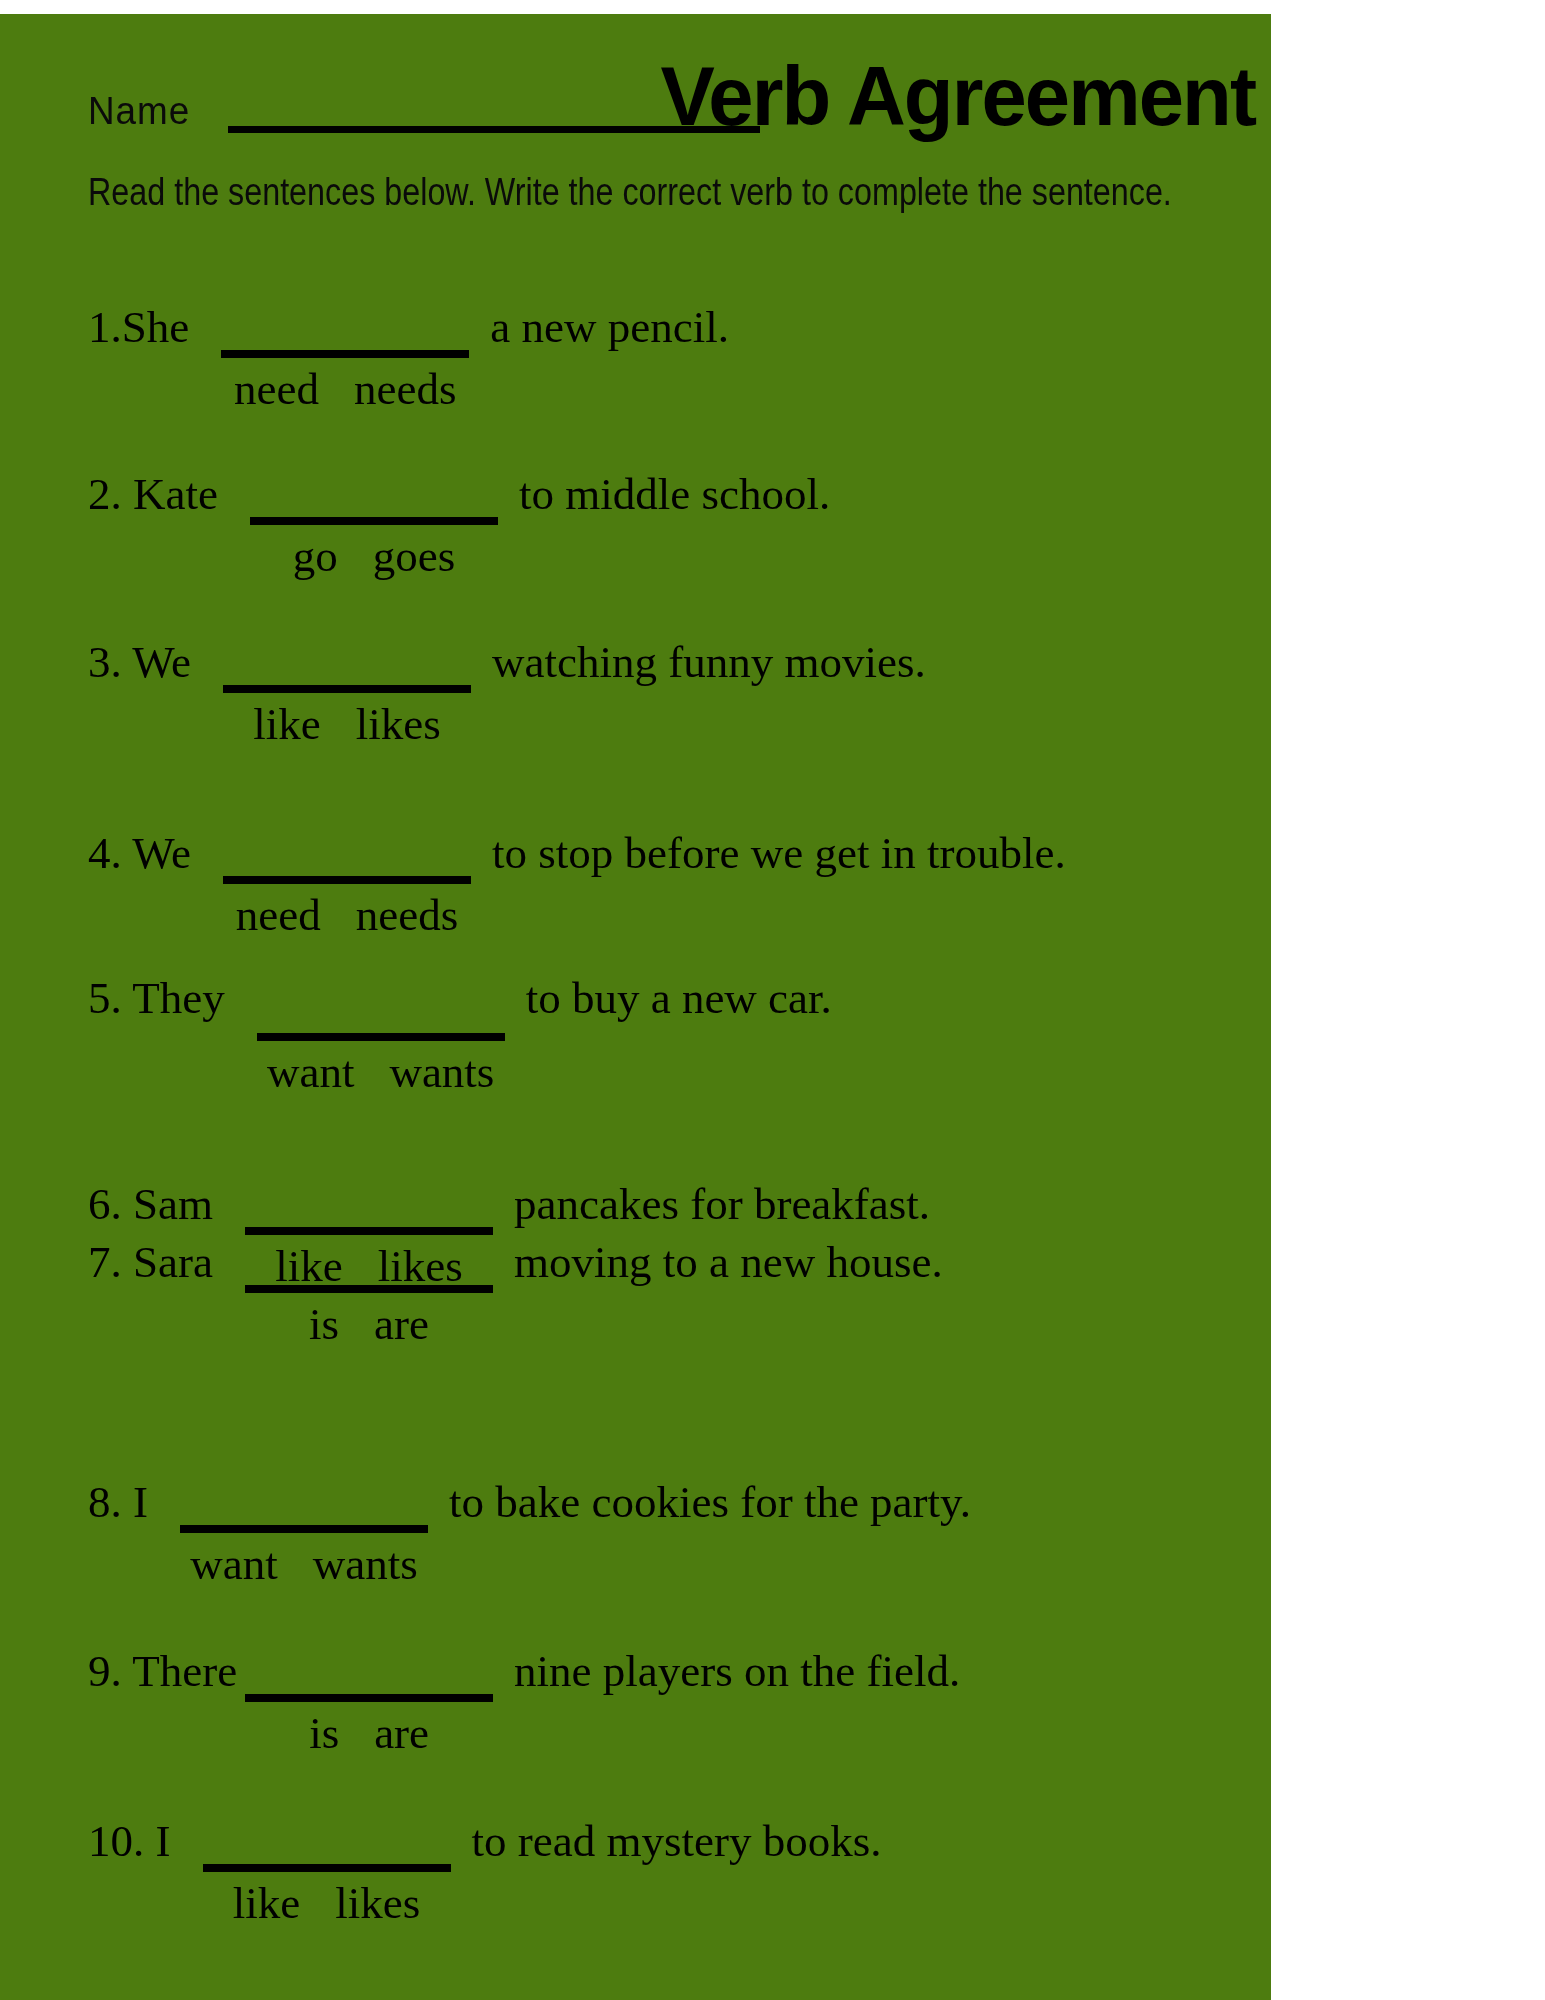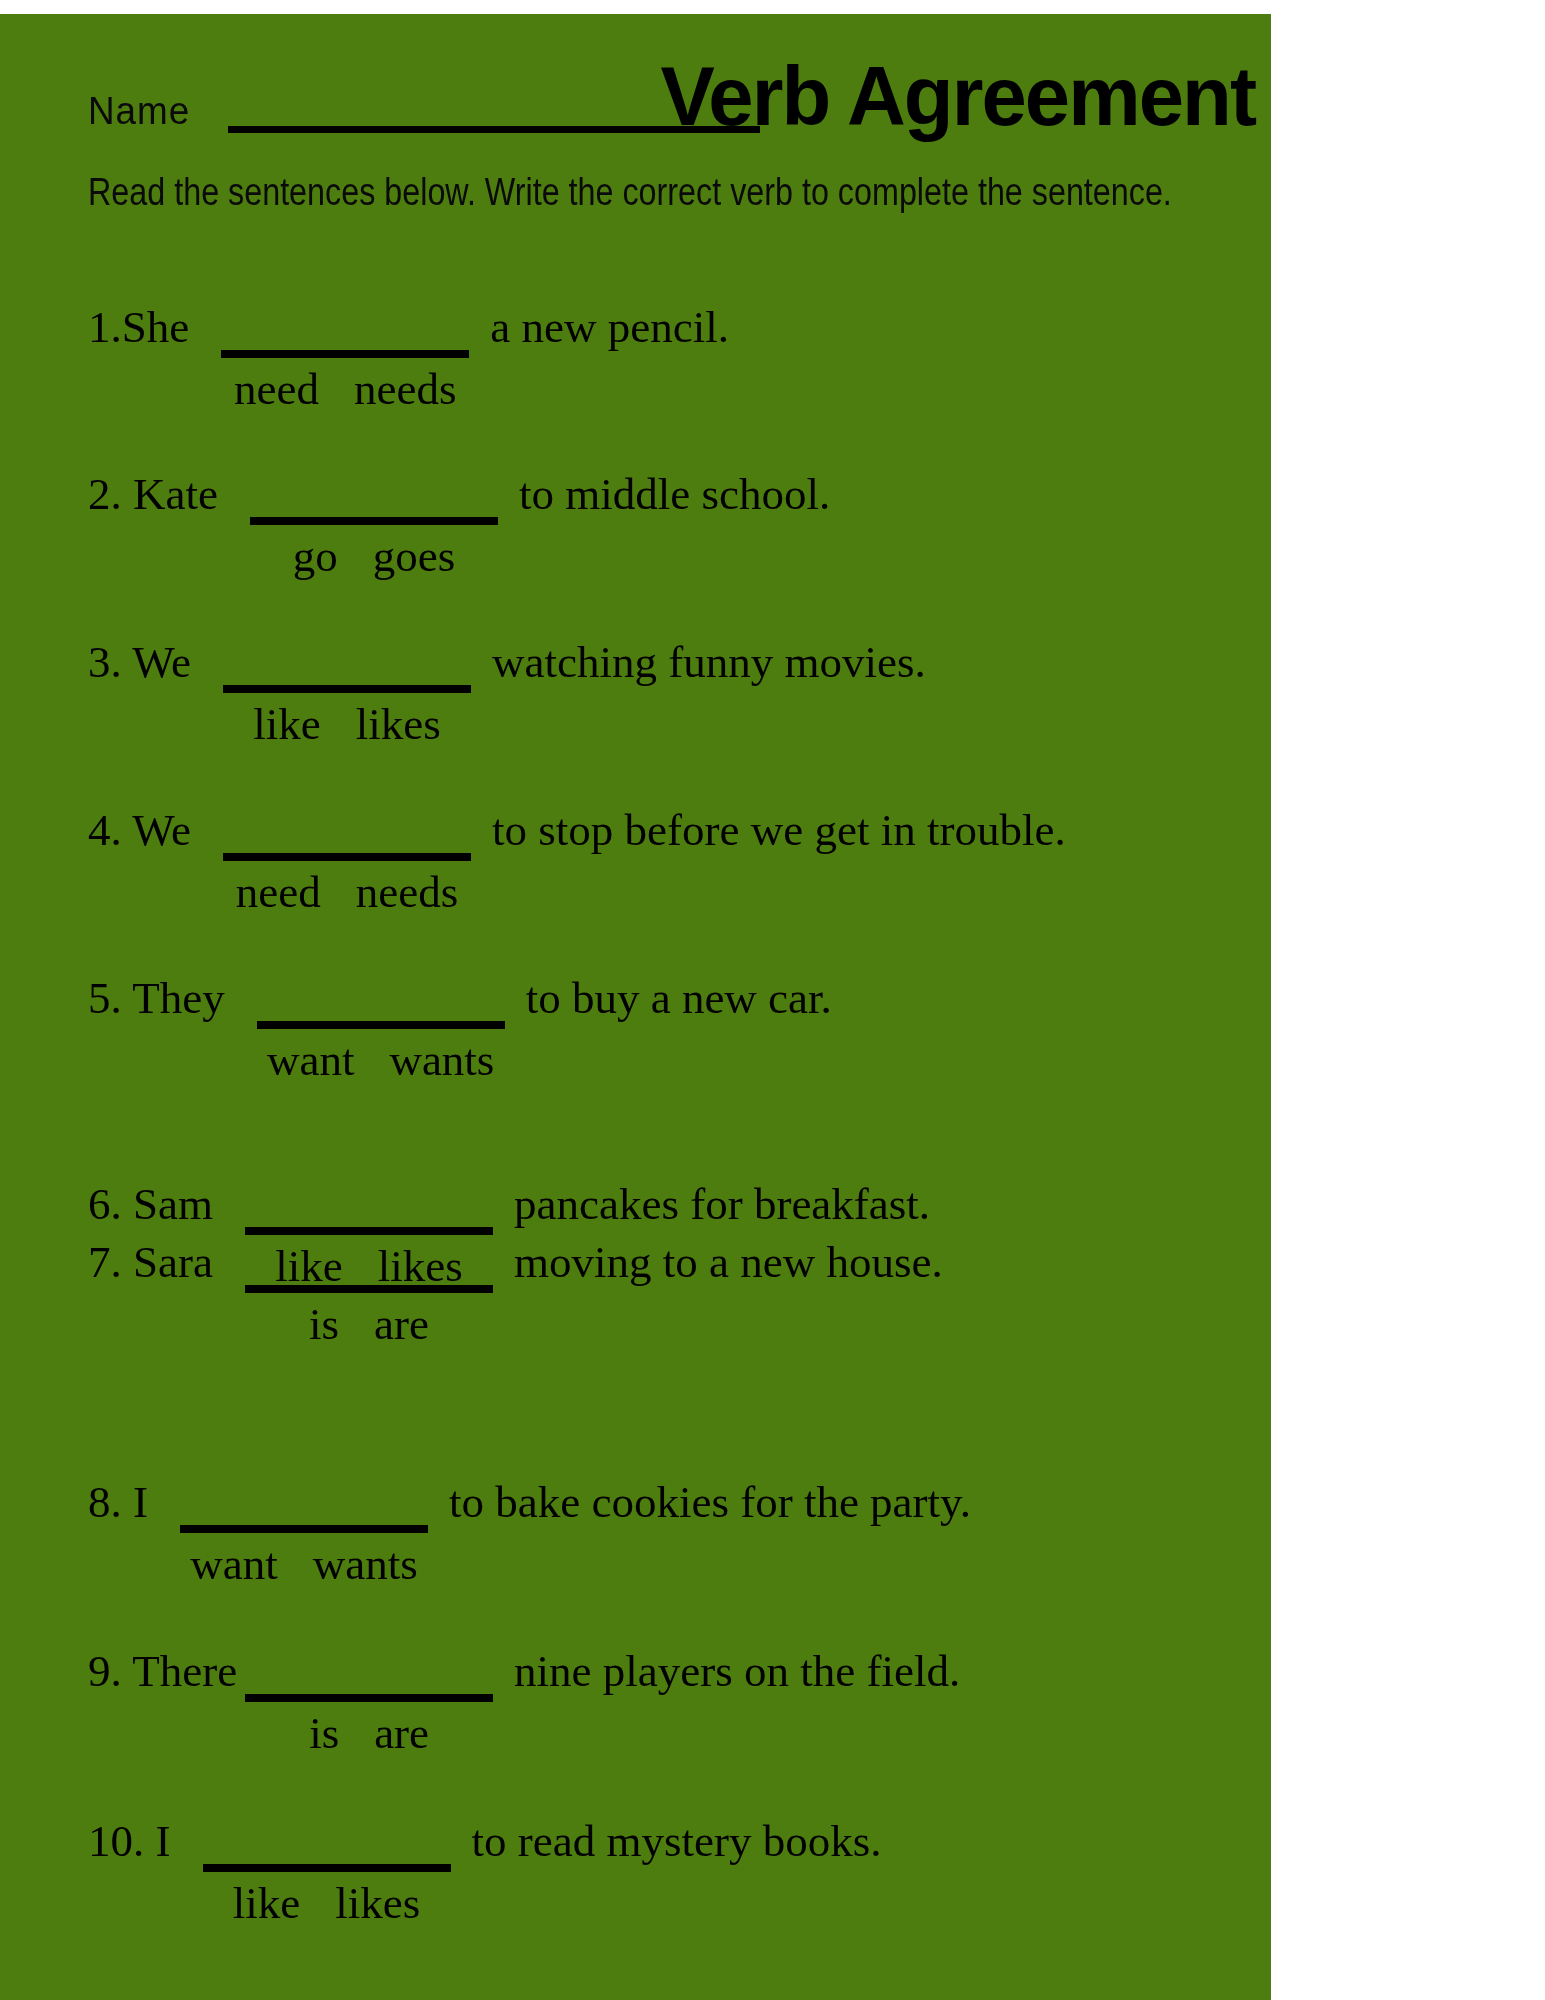--- a/index.html
+++ b/index.html
@@ -62,22 +62,22 @@
     align-items: baseline;
     white-space: nowrap;
     font-family: "Liberation Serif", serif;
     font-size: 45px;
     line-height: 54px;
     color: #000;
   }
   .q1  { top: 286px; }
   .q2  { top: 453px; }
   .q3  { top: 621px; }
-  .q4  { top: 789px; }
-  .q5  { top: 957px; }
+  .q4  { top: 812px; }
+  .q5  { top: 957px; align-items: flex-end; }
   .q6  { top: 1163px; }
   .q7  { top: 1221px; }
   .q8  { top: 1461px; }
   .q9  { top: 1630px; }
   .q10 { top: 1800px; }
 
   .blank-wrap {
     position: relative;
     flex: none;
     width: 248px;

